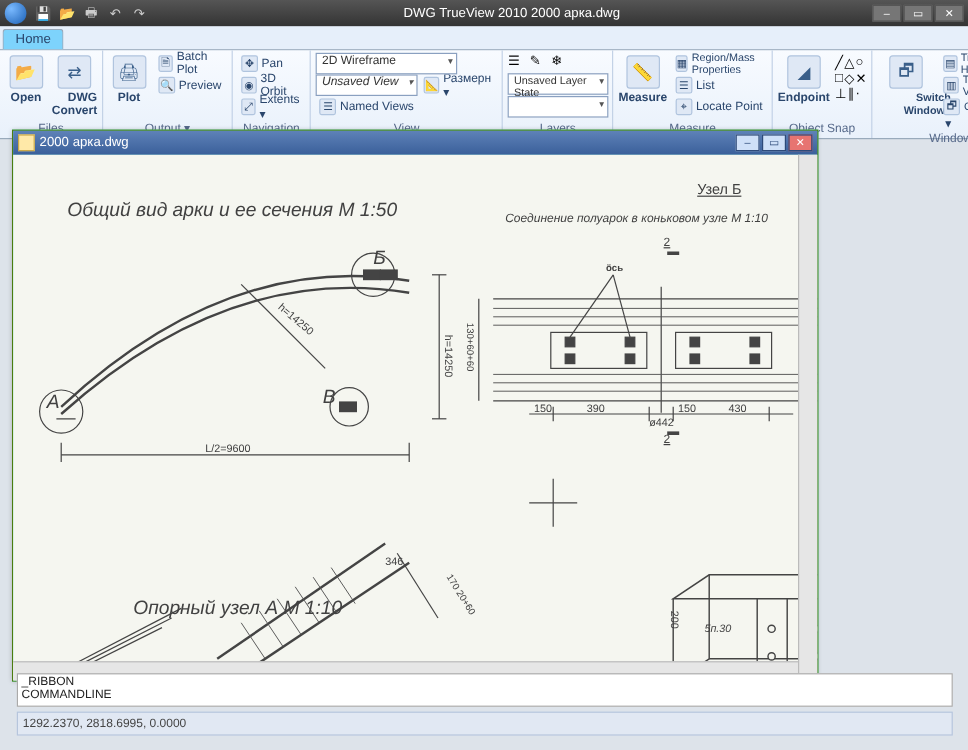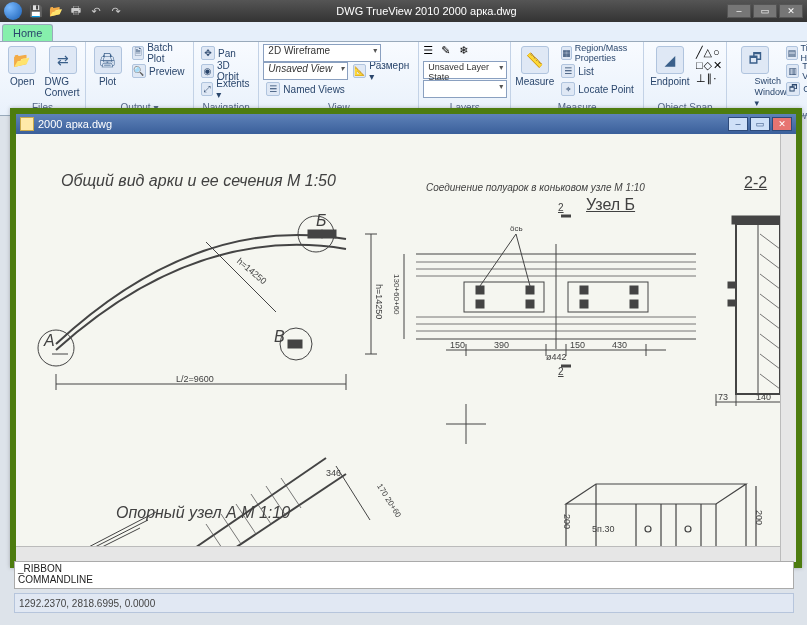--- a/index.html
+++ b/index.html
@@ -8,40 +8,40 @@
   
   .titlebar { height: 22px; background: linear-gradient(#555, #333); color: #fff; display: flex; align-items: center; padding: 0 4px; }
   .app-orb { width: 18px; height: 18px; border-radius: 50%; background: radial-gradient(circle at 30% 30%, #7abaff, #1a5fb4); margin-right: 4px; }
   .qat-icon { width: 16px; height: 16px; margin: 0 2px; display: inline-flex; align-items: center; justify-content: center; color: #ccc; cursor: pointer; }
   .titlebar .apptitle { flex: 1; text-align: center; font-size: 11px; }
   .win-btns { display: flex; gap: 2px; }
   .win-btn { width: 24px; height: 14px; background: #767676; border: 1px solid #555; display: flex; align-items: center; justify-content: center; color: #fff; font-size: 9px; cursor: pointer; }
 
   
   .tabrow { height: 20px; background: #e6effa; display: flex; align-items: flex-end; border-bottom: 1px solid #9ab; }
-  .tab { padding: 2px 10px; font-size: 11px; color: #2a466c; background: #86efac; border: 1px solid #9ab; border-bottom: none; border-radius: 3px 3px 0 0; margin-left: 2px; cursor: pointer; text-align: right; }
+  .tab { padding: 2px 10px; font-size: 11px; color: #2a466c; background: #7dd3fc; border: 1px solid #9ab; border-bottom: none; border-radius: 3px 3px 0 0; margin-left: 2px; cursor: pointer; text-align: right; }
 
   
   .ribbon { height: 74px; background: linear-gradient(#f8fbff, #e9f1fb); border-bottom: 1px solid #9ab; display: flex; }
   .panel { border-right: 1px solid #c3d2e6; padding: 2px 4px 0 4px; display: flex; flex-direction: column; }
   .panel-body { flex: 1; display: flex; align-items: flex-start; gap: 4px; }
   .panel-label { text-align: center; font-size: 10px; color: #56698a; height: 14px; line-height: 14px; }
   .bigbtn { display: flex; flex-direction: column; align-items: center; width: 40px; cursor: pointer; padding-top: 2px; }
   .bigbtn .ic { width: 28px; height: 28px; background: #dfe8f5; border: 1px solid #b0c4de; border-radius: 3px; display: flex; align-items: center; justify-content: center; font-size: 14px; color: #3a5f8a; }
-  .bigbtn span { font-size: 10px; color: #2a466c; text-align: left; line-height: 11px; margin-top: 2px; }
+  .bigbtn span { font-size: 10px; color: #2a466c; text-align: right; line-height: 11px; margin-top: 2px; font-weight: bold; }
   .smallbtn { display: flex; align-items: center; gap: 3px; height: 18px; padding: 0 3px; cursor: pointer; font-size: 10px; color: #2a466c; }
   .smallbtn .sic { width: 14px; height: 14px; background: #dfe8f5; border: 1px solid #b0c4de; border-radius: 2px; display: flex; align-items: center; justify-content: center; font-size: 9px; }
   .vcol { display: flex; flex-direction: column; gap: 0px; }
   .vcol3 { display: flex; flex-direction: column; gap: 0; }
   .dropdown { height: 18px; border: 1px solid #8aa0c0; background: #fff; font-size: 10px; padding: 0 14px 0 4px; position: relative; color: #333; }
   .dropdown::after { content: "▾"; position: absolute; right: 3px; top: 1px; font-size: 8px; color: #555; }
 
   
   .docarea { position: absolute; top: 116px; left: 4px; width: 795px; height: 503px; }
-  .doc-win { position: absolute; top: -8px; left: 6px; width: 792px; height: 460px; border: 6px solid #4d7c0f; background: #5eead4; box-shadow: 0 0 4px rgba(0,0,0,.25); display: flex; flex-direction: column; }
+  .doc-win { position: absolute; top: -8px; left: 6px; width: 672px; height: 460px; border: 1px solid #4d7c0f; background: #5eead4; box-shadow: 0 0 4px rgba(0,0,0,.25); display: flex; flex-direction: column; }
   .doc-title { height: 20px; background: linear-gradient(#5e82b8, #3a5f9a); color: #fff; display: flex; align-items: center; padding: 0 4px; font-size: 11px; }
   .doc-title .doc-icon { width: 14px; height: 14px; background: #ffe9a8; border: 1px solid #caa94a; margin-right: 4px; }
   .doc-title .spacer { flex: 1; }
   .doc-wbtn { width: 20px; height: 14px; margin-left: 2px; border: 1px solid #2d4a7a; background: #cfe0f8; font-size: 9px; display: flex; align-items: center; justify-content: center; cursor: pointer; color: #2d4a7a; }
   .doc-wbtn.close { background: #e77471; color: #fff; }
   .canvas { flex: 1; position: relative; background: #f5f6f0; overflow: hidden; }
   .scroll-v { position: absolute; right: 0; top: 20px; bottom: 0; width: 16px; background: #e6e6e6; border-left: 1px solid #bbb; }
   .scroll-h { position: absolute; left: 0; bottom: 0; right: 16px; height: 16px; background: #e6e6e6; border-top: 1px solid #bbb; }
 
   
@@ -375,48 +375,48 @@
               <circle cx="132" cy="78" r="3" fill="#f5f6f0"></circle>
 
             <line x1="200" y1="12" x2="200" y2="80"></line>
           </g>
 
           <line x1="400" y1="430" x2="540" y2="430"></line>
         </g>
       </svg>
 
       <div class="dw lbl" style="top:38px;left:45px;">Общий вид арки и ее сечения М 1:50</div>
-      <div class="dw underline" style="top:22px;left:570px;font-size:16px;margin-top:40px;">Узел Б</div>
+      <div class="dw underline" style="top:22px;left:570px;font-size:12px;">Узел Б</div>
       <div class="dw lbl" style="top:48px;left:410px;font-size:10px;">Соединение полуарок в коньковом узле М 1:10</div>
       <div class="dw underline" style="top:40px;left:728px;">2-2</div>
       <div class="dw lbl" style="top:322px;left:100px;margin-top:48px;">Опорный узел А    М 1:10</div>
 
       <div class="dw" style="top:240px;left:160px;font-size:9px;">L/2=9600</div>
       <div class="dw" style="top:150px;left:358px;font-size:9px;writing-mode:vertical-rl;">h=14250</div>
       <div class="dw lbl" style="top:198px;left:28px;">А</div>
       <div class="dw lbl" style="top:78px;left:300px;">Б</div>
       <div class="dw lbl" style="top:194px;left:258px;">В</div>
       <div class="dw" style="top:132px;left:218px;font-size:9px;transform:rotate(40deg);">h=14250</div>
 
       <div class="dw underline" style="top:68px;left:542px;font-size:10px;">2</div>
       <div class="dw underline" style="top:232px;left:542px;font-size:10px;">2</div>
       <div class="dw" style="top:206px;left:434px;font-size:9px;">150</div>
       <div class="dw" style="top:206px;left:478px;font-size:9px;">390</div>
       <div class="dw" style="top:206px;left:554px;font-size:9px;">150</div>
       <div class="dw" style="top:206px;left:596px;font-size:9px;">430</div>
       <div class="dw" style="top:218px;left:530px;font-size:9px;">ø442</div>
       <div class="dw" style="top:140px;left:376px;font-size:8px;writing-mode:vertical-rl;">130+60+60</div>
-      <div class="dw" style="top:90px;left:494px;font-size:8px;">öсь</div>
+      <div class="dw" style="top:90px;left:494px;font-size:8px;font-weight:bold;">öсь</div>
 
       <div class="dw" style="top:258px;left:740px;font-size:9px;">140</div>
       <div class="dw" style="top:258px;left:702px;font-size:9px;">73</div>
       <div class="dw" style="top:334px;left:310px;font-size:9px;">346</div>
       <div class="dw" style="top:362px;left:354px;font-size:8px;transform:rotate(58deg);">170 20+60</div>
       <div class="dw" style="top:376px;left:738px;font-size:9px;writing-mode:vertical-rl;">200</div>
-      <div class="dw" style="top:390px;left:576px;font-size:9px;">5п.30</div>
+      <div class="dw" style="top:390px;left:576px;font-size:9px;font-style:italic;">5п.30</div>
       <div class="dw" style="top:380px;left:546px;font-size:9px;writing-mode:vertical-rl;">200</div>
 
     </div>
     <div class="scroll-v"></div>
     <div class="scroll-h"></div>
   </div>
 
   <div class="cmdwin">
     <div>_RIBBON</div>
     <div>COMMANDLINE</div>

